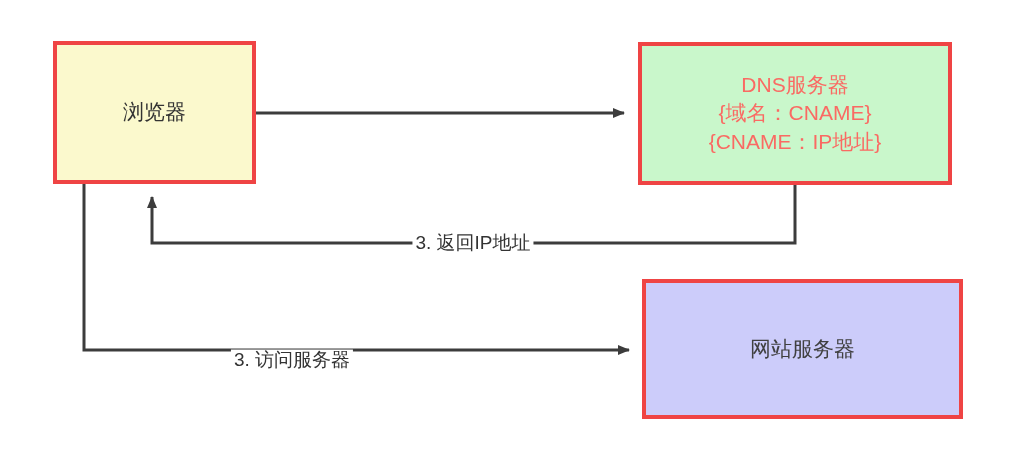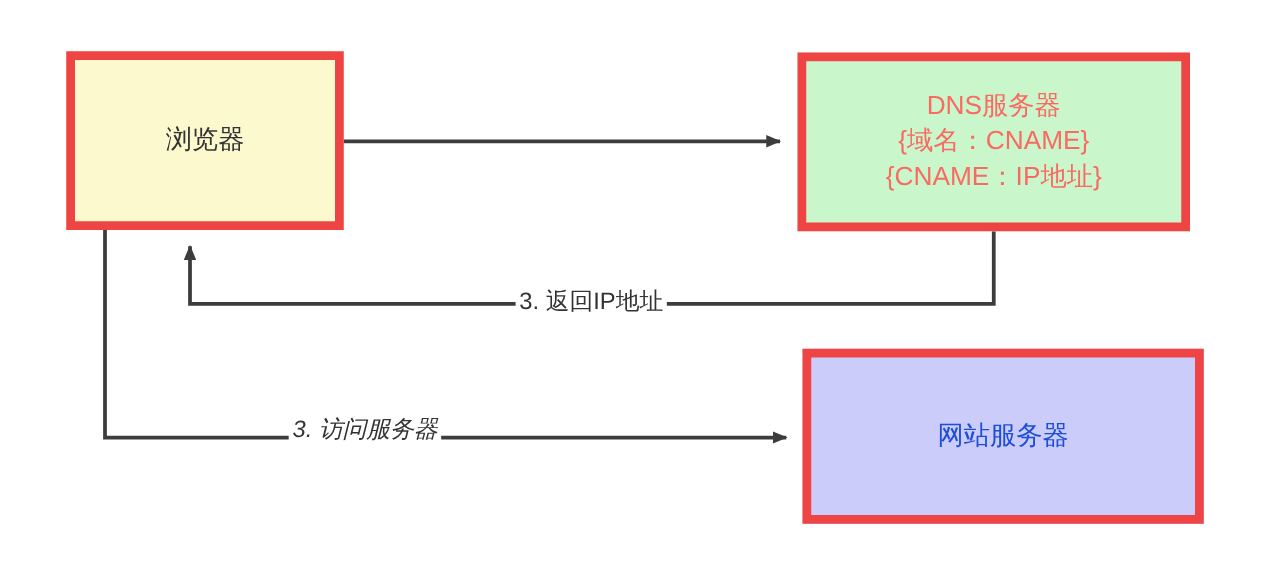--- a/index.html
+++ b/index.html
@@ -20,72 +20,72 @@
   #diagram-svg {
     position: absolute;
     left: 0;
     top: 0;
     width: 1012px;
     height: 468px;
   }
   .node-box {
     position: absolute;
     box-sizing: border-box;
-    border: 7px solid #ef4444;
+    border: 4px solid #ef4444;
     display: flex;
     flex-direction: column;
     align-items: center;
     justify-content: center;
     text-align: center;
     line-height: 1.35;
   }
   #node-browser {
     left: 53px;
     top: 41px;
-    width: 222px;
+    width: 203px;
     height: 143px;
     background: #fbf9cd;
     color: #333333;
     font-size: 21px;
   }
   #node-dns {
     left: 638px;
     top: 42px;
     width: 314px;
     height: 143px;
     background: #c9f7cb;
     color: #fa6a63;
     font-size: 21px;
   }
   #node-website {
     left: 642px;
     top: 279px;
     width: 321px;
     height: 140px;
     background: #ccccfa;
-    color: #1d4ed8;
+    color: #404040;
     font-size: 21px;
   }
   .node-line {
     display: block;
     white-space: nowrap;
   }
   .edge-label {
     position: absolute;
     font-size: 19px;
     color: #333333;
     background: #ffffff;
     padding: 0 3px;
     white-space: nowrap;
     transform: translate(-50%, -50%);
     line-height: 1.1;
   }
   #edge-label-1 { left: 455px; top: 113px; }
   #edge-label-2 { left: 473px; top: 243px; }
-  #edge-label-3 { left: 292px; top: 345px; font-style: italic; }
+  #edge-label-3 { left: 292px; top: 360px; }
 </style>
 </head>
 <body>
 
 <div id="canvas">
 
   <svg id="diagram-svg" viewBox="0 0 1012 468" xmlns="http://www.w3.org/2000/svg">
     <defs>
       <marker id="arrowhead" markerWidth="12" markerHeight="10" refX="11" refY="5" orient="auto" markerUnits="userSpaceOnUse">
         <path d="M0,0 L12,5 L0,10 z" fill="#3c3c3c"></path>

